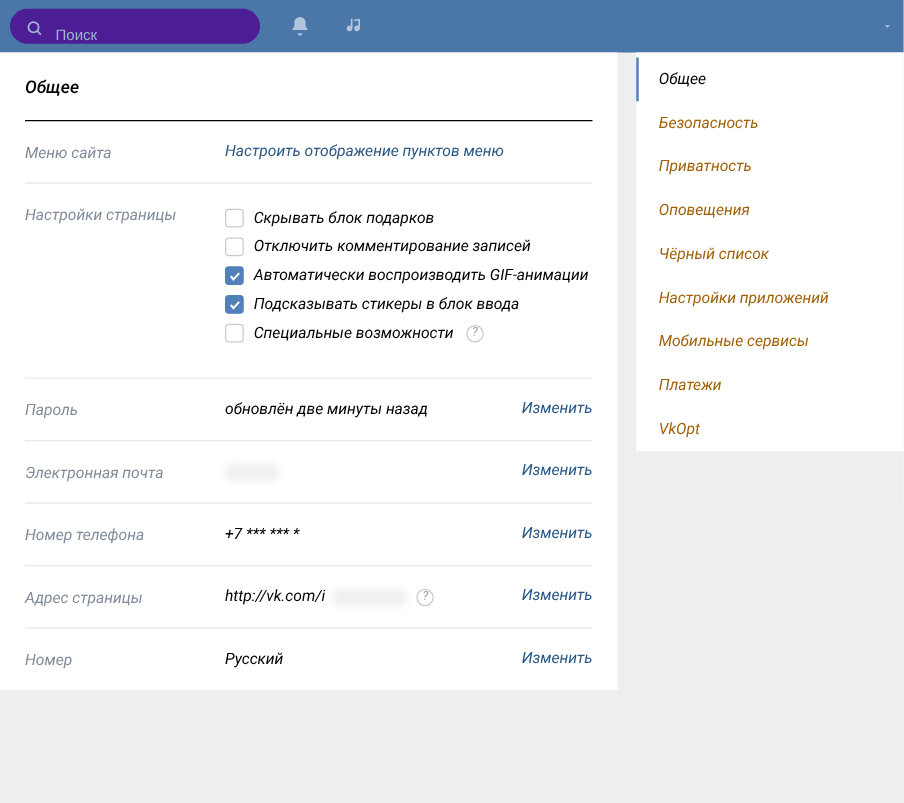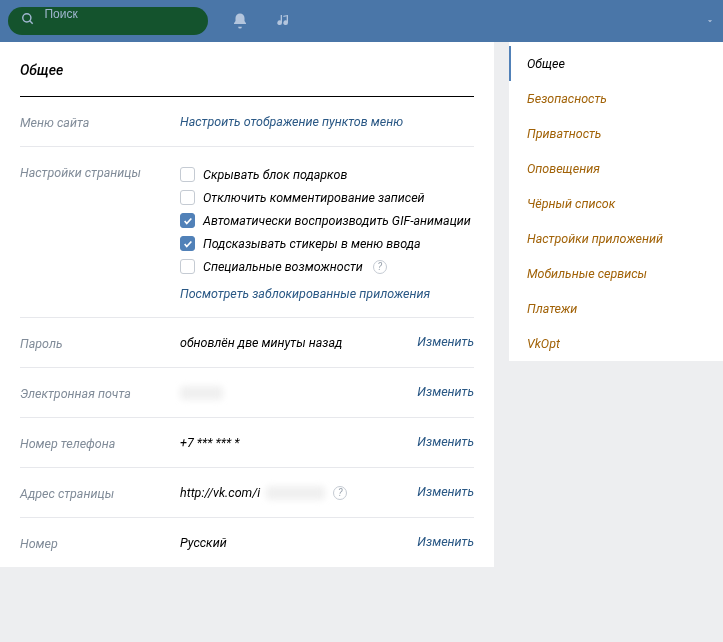--- a/index.html
+++ b/index.html
@@ -14,26 +14,26 @@
 }
 .header {
   background: #4a76a8;
   height: 42px;
   display: flex;
   align-items: center;
   padding: 0 8px;
   gap: 20px;
 }
 .search-box {
-  background: #14532d;
+  background: #4c1d95;
   border-radius: 14px;
   height: 28px;
   width: 200px;
   display: flex;
-  align-items: flex-start;
+  align-items: flex-end;
   padding: 0 10px;
   gap: 6px;
 }
 .search-box input {
   background: transparent;
   border: none;
   color: #8fa8c4;
   font-size: 12px;
   outline: none;
   width: 100%;
@@ -166,29 +166,28 @@
                 </svg>
               </span>
               <span>Автоматически воспроизводить GIF-анимации</span>
             </div>
             <div class="chk-row">
               <span class="chk checked">
                 <svg width="10" height="10" viewBox="0 0 24 24" fill="none" stroke="#fff" stroke-width="4">
                   <polyline points="4,12 9,18 20,6"></polyline>
                 </svg>
               </span>
-              <span>Подсказывать стикеры в меню ввода</span>
+              <span>Подсказывать стикеры в блок ввода</span>
             </div>
             <div class="chk-row">
               <span class="chk"></span>
               <span>Специальные возможности</span>
               <span class="help-circle">?</span>
             </div>
             <div class="extra-gap"></div>
-            <span class="link">Посмотреть заблокированные приложения</span>
           </div>
       </div>
 
       <div class="row">
         <div class="row-label">Пароль</div>
         <div class="three-col" style="flex:1">
           <div class="row-value">обновлён две минуты назад</div>
           <span class="row-action">Изменить</span>
         </div>
       </div>

